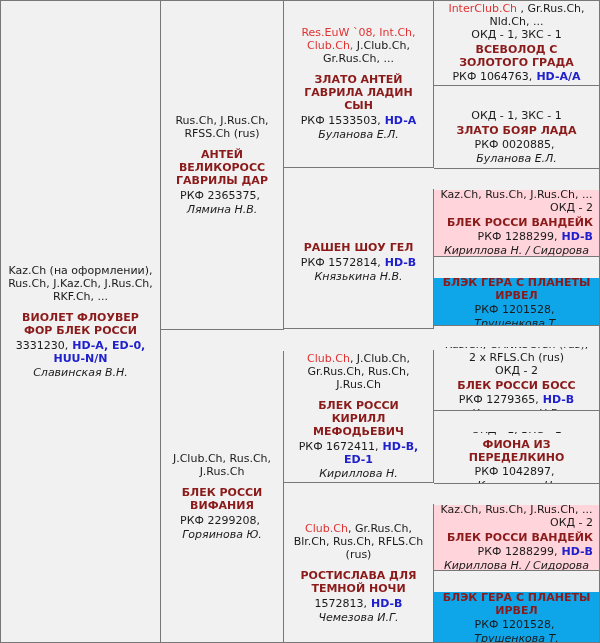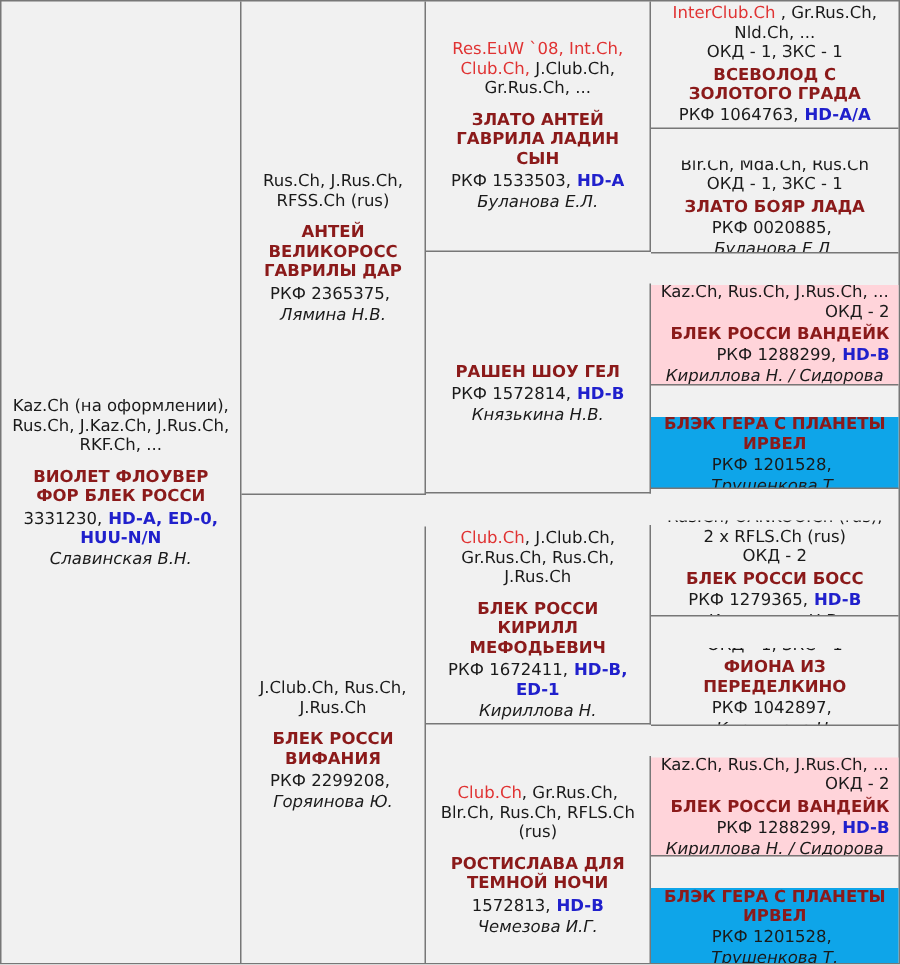--- a/index.html
+++ b/index.html
@@ -100,21 +100,20 @@
 
   <div class="col col-greatgrandparents">
     <div class="cell" style="height:111px">
       <div class="titles auto-hide"><span class="red">WW `02, 2 x Club.Ch , 2 x InterClub.Ch</span><span> , Gr.Rus.Ch, Nld.Ch, ...</span></div>
       <div class="okd auto-hide">ОКД - 1, ЗКС - 1</div>
       <div class="name auto-hide">ВСЕВОЛОД С ЗОЛОТОГО ГРАДА</div>
       <div class="reg auto-hide"><span>РКФ 1064763,</span><span class="health">HD-A/A</span></div>
       <div class="breeder auto-hide">Фейгин А.Л.</div>
     </div>
     <div class="cell" style="height:80px">
-      <div class="titles auto-hide"><span class="red"></span><span>Blr.Ch, Mda.Ch, Rus.Ch</span></div>
       <div class="okd auto-hide">ОКД - 1, ЗКС - 1</div>
       <div class="name auto-hide">ЗЛАТО БОЯР ЛАДА</div>
       <div class="reg auto-hide"><span>РКФ 0020885,</span><span class="health"></span></div>
       <div class="breeder auto-hide">Буланова Е.Л.</div>
     </div>
     <div class="cell hl-pink" style="height:88px">
       <div class="titles auto-hide"><span class="red">2 x Club.Ch</span><span> , Gr.Rus.Ch, Kaz.Ch, Rus.Ch, J.Rus.Ch, ...</span></div>
       <div class="okd auto-hide">ОКД - 2</div>
       <div class="name auto-hide">БЛЕК РОССИ ВАНДЕЙК</div>
       <div class="reg auto-hide"><span>РКФ 1288299,</span><span class="health">HD-B</span></div>

